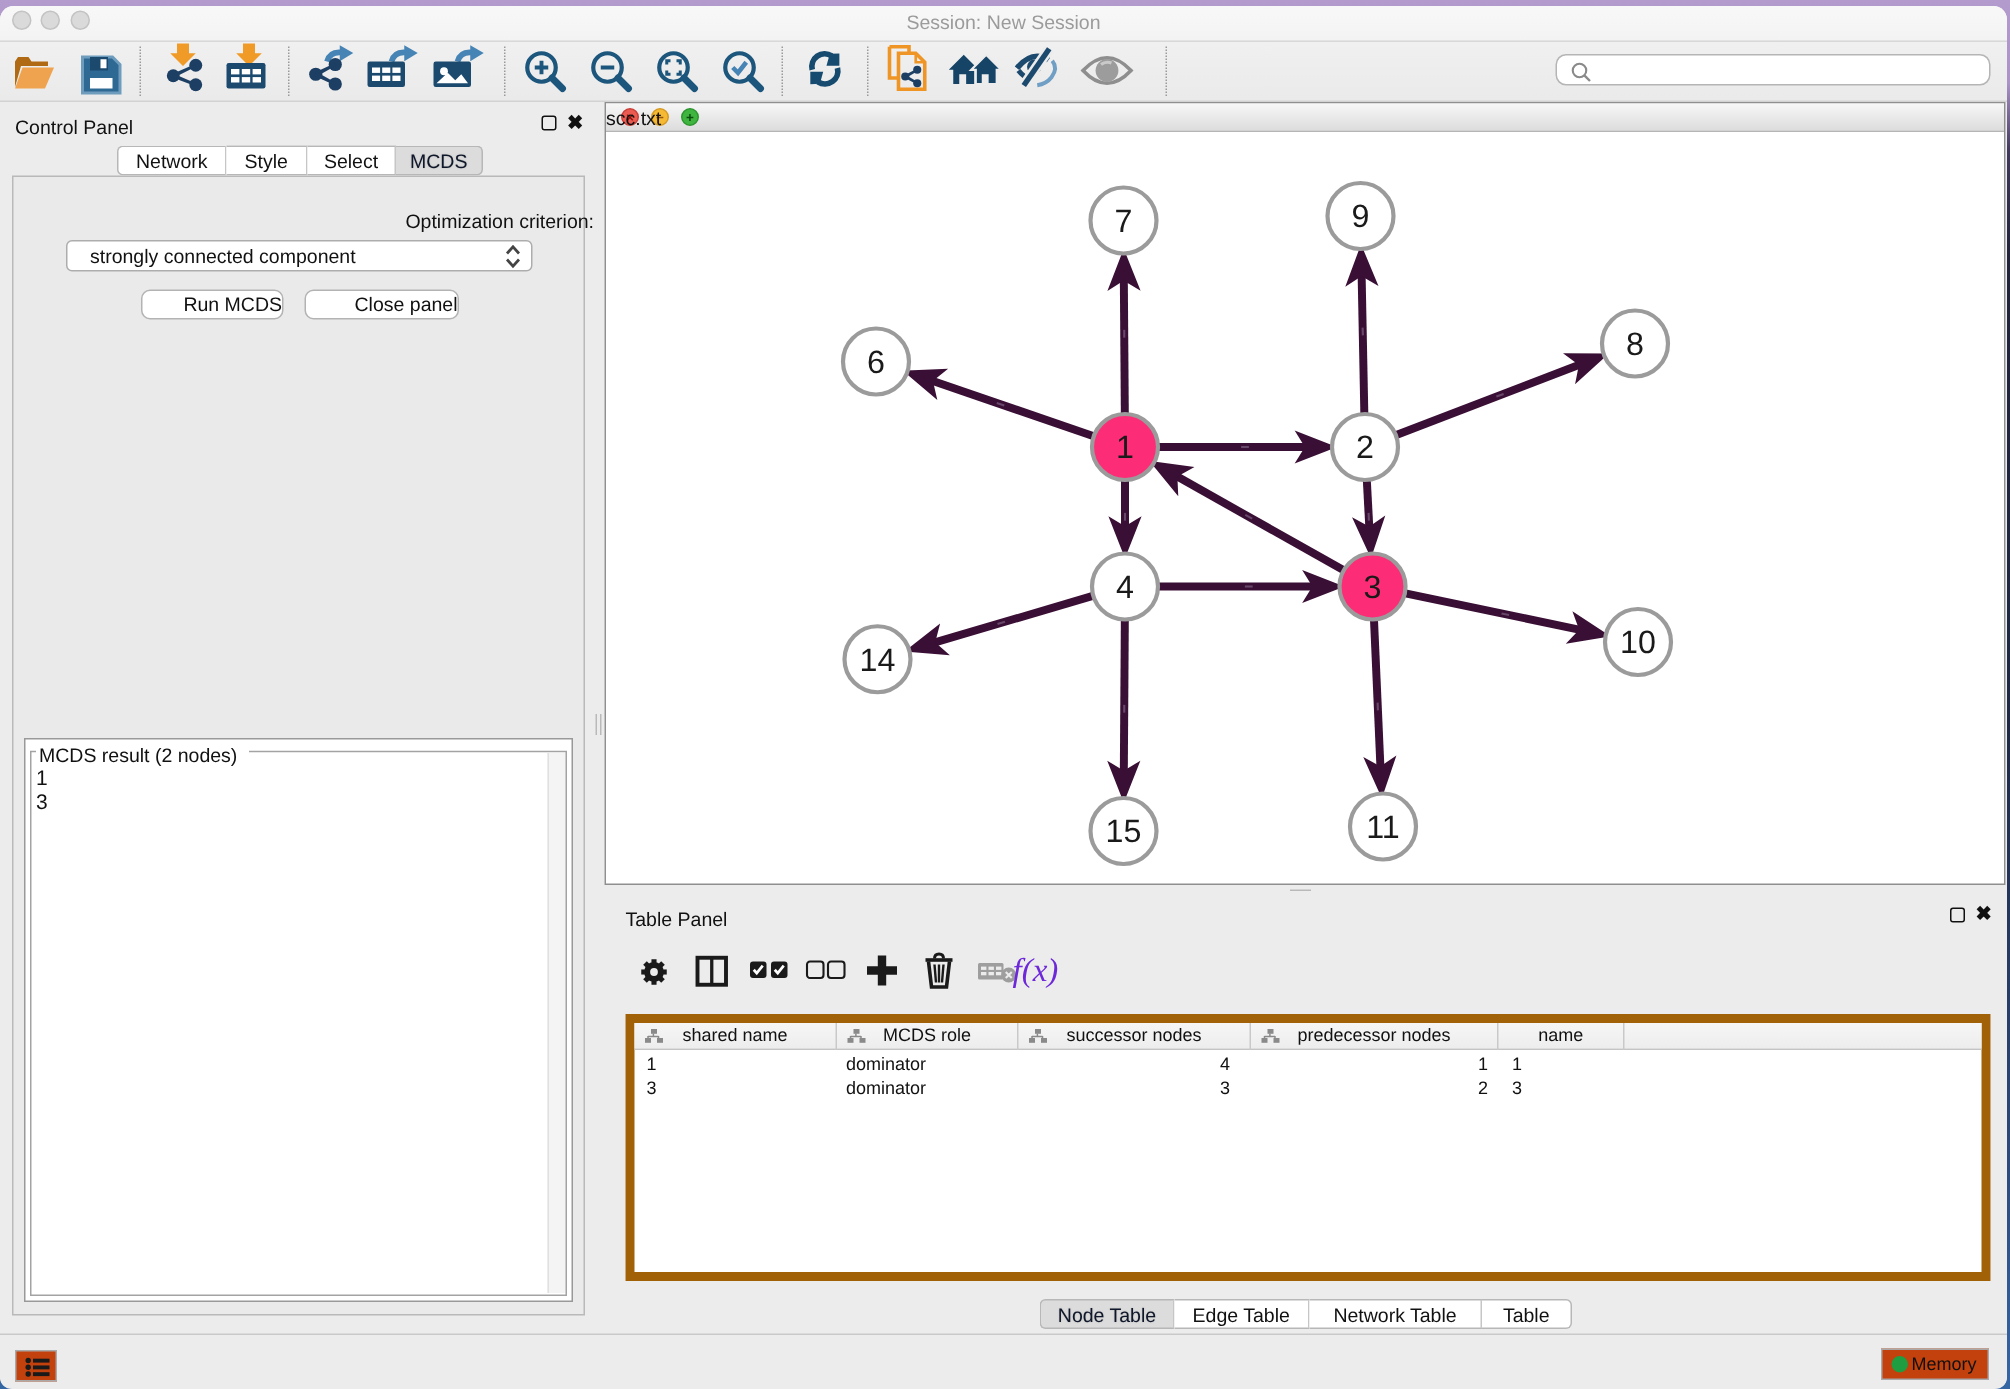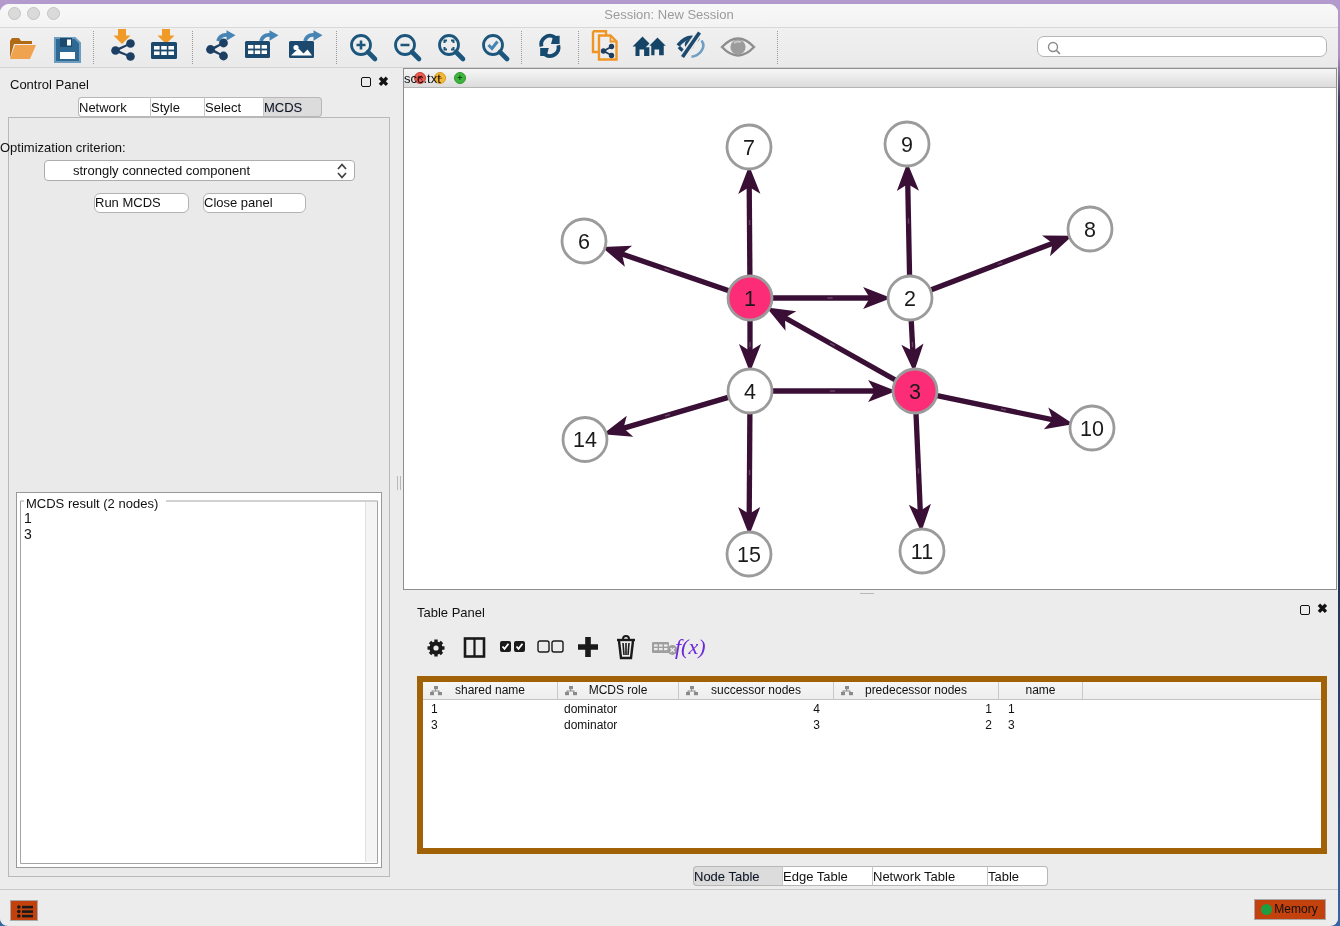--- a/index.html
+++ b/index.html
@@ -11,28 +11,28 @@
 .toolbar{position:absolute;left:0;top:24px;width:100%;height:40px;background:linear-gradient(#f0f0f0,#eaeaea);border-bottom:1px solid #d2d2d2}
 .tsep{position:absolute;top:3px;height:33px;width:0;border-left:1px dotted #9a9a9a}
 .ticon{position:absolute;top:3px}
 .search{position:absolute;left:1037px;top:32px;width:290px;height:21px;background:#fff;border:1px solid #b5b5b5;border-radius:7px}
 
 .lp{position:absolute;left:0;top:64px;width:396px;height:821px;background:#ececec}
 .lphead{position:absolute;left:10px;top:9px;font-size:13px;color:#111}
 .flo{position:absolute;width:10px;height:10px;border:1.5px solid #111;border-radius:2px}
 .clo{position:absolute;font-size:13px;font-weight:bold;color:#111}
 .tabs{position:absolute;height:20px;display:flex}
-.tab{height:20px;line-height:19px;font-size:13px;background:#fff;border-top:1px solid #b7b7b7;border-bottom:1px solid #b7b7b7;border-right:1px solid #c6c6c6;color:#111}
+.tab{height:20px;line-height:19px;font-size:13px;text-align:center;background:#fff;border-top:1px solid #b7b7b7;border-bottom:1px solid #b7b7b7;border-right:1px solid #c6c6c6;color:#111}
 .tab.first{border-left:1px solid #b7b7b7;border-radius:4px 0 0 4px}
 .tab.last{border-right:1px solid #b7b7b7;border-radius:0 4px 4px 0}
 .tab.sel{background:#dcdcdc;color:#0f172a;text-shadow:0 0 1px #aaa}
 .lpbox{position:absolute;left:8px;top:49px;width:382px;height:760px;border:1px solid #b9b9b9;background:#eaeaea}
-.optlab{position:absolute;left:0;top:72px;width:100%;text-align:left;font-size:13px;color:#111}
-.combo{position:absolute;left:44px;top:92px;width:311px;height:21px;background:#fff;border:1px solid #adadad;border-radius:4px;font-size:13px;line-height:20px;padding-left:28px;color:#111}
-.btn{position:absolute;height:20px;background:#fff;border:1px solid #b3b3b3;border-radius:6px;font-size:13px;text-align:left;line-height:18px;color:#111}
+.optlab{position:absolute;left:0;top:72px;width:100%;text-align:right;font-size:13px;color:#111}
+.combo{position:absolute;left:44px;top:92px;width:311px;height:21px;background:#fff;border:1px solid #adadad;border-radius:4px;font-size:13px;line-height:20px;padding-left:15px;color:#111}
+.btn{position:absolute;height:20px;background:#fff;border:1px solid #b3b3b3;border-radius:6px;font-size:13px;text-align:right;line-height:18px;color:#111}
 .resbox{position:absolute;left:16px;top:424px;width:366px;height:376px;background:#fff;border:1px solid #999}
 .reslegend{position:absolute;left:24px;font-size:13px;color:#111;background:#fff;padding:0 2px}
 .scrtrack{position:absolute;background:#f4f4f4;border-left:1px solid #e0e0e0}
 
 .vsplit{position:absolute;left:396px;top:64px;width:7px;height:821px;background:#ececec}
 
 .nw{position:absolute;left:403px;top:64px;width:934px;height:522px;border:1px solid #8f8f8f;background:#fff}
 .nwtitle{position:absolute;left:0;top:0;width:100%;height:19px;background:linear-gradient(#f7f7f7,#dcdcdc);border-bottom:1px solid #b5b5b5}
 .mbtn{position:absolute;top:2.5px;width:12px;height:12px;border-radius:50%;font-size:9px;line-height:11px;text-align:center;font-weight:bold}
 .nwname{position:absolute;top:2px;left:0;width:100%;font-size:13px;color:#111}

